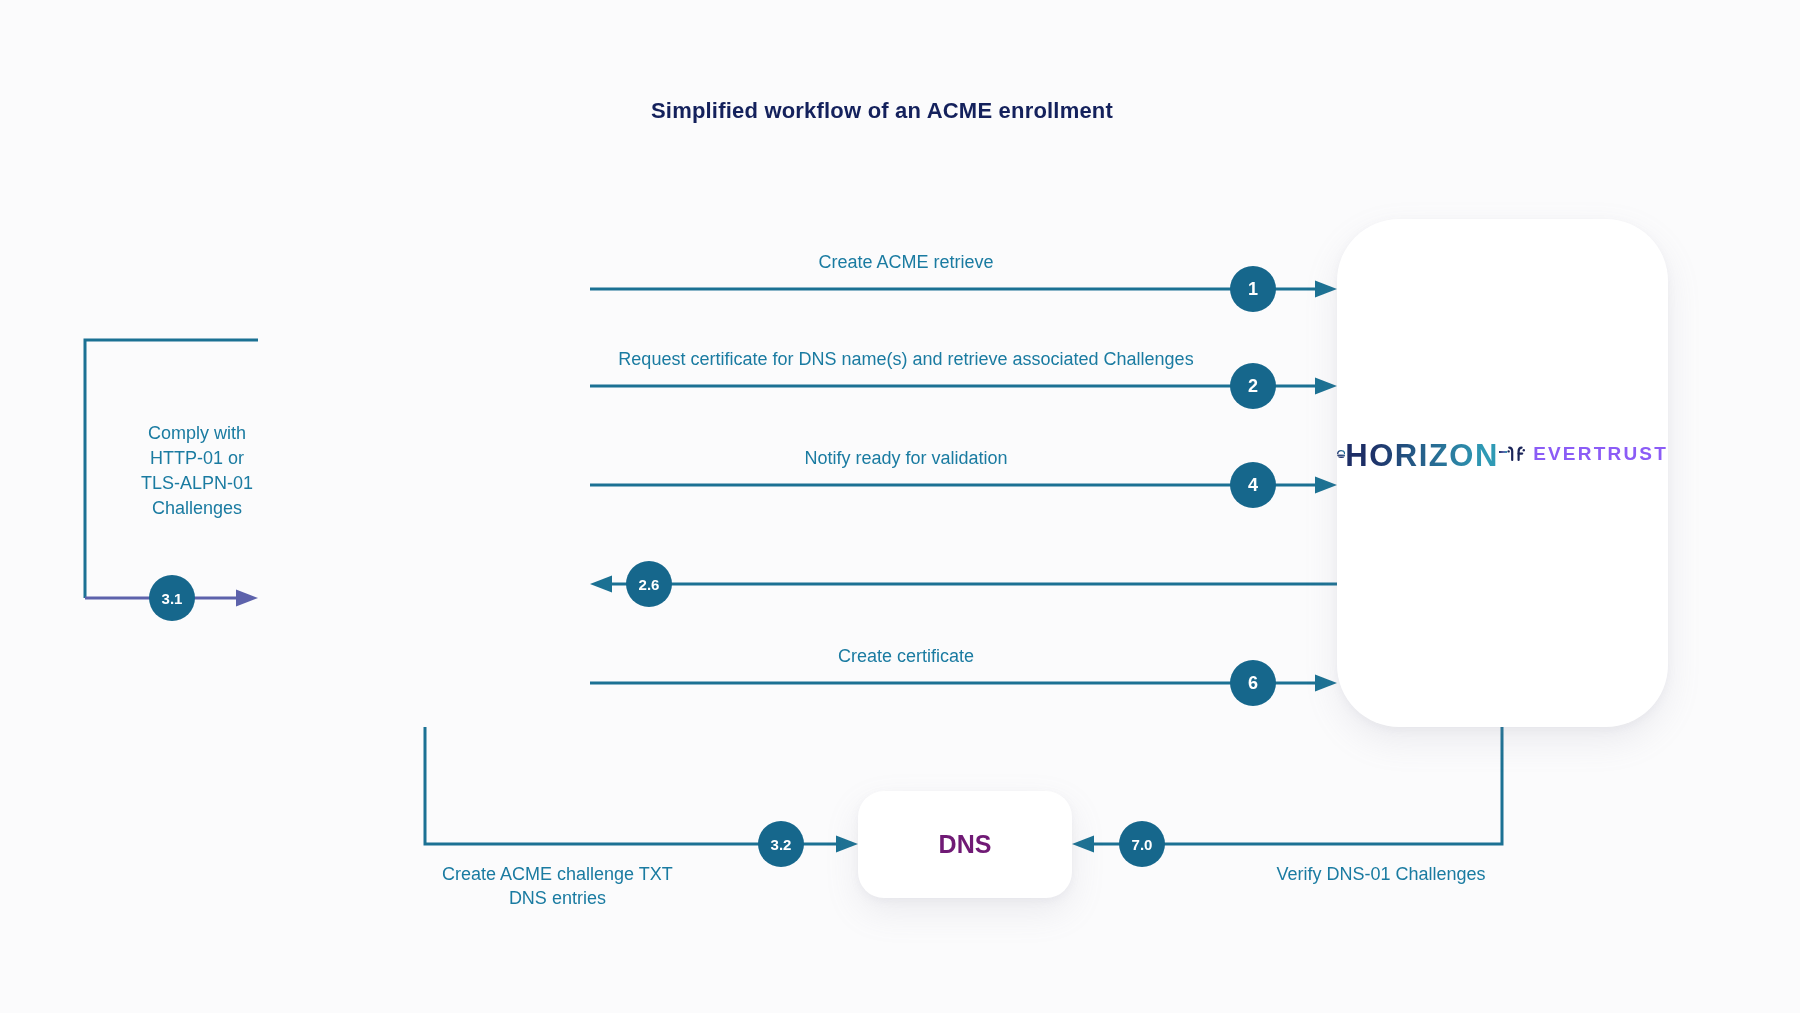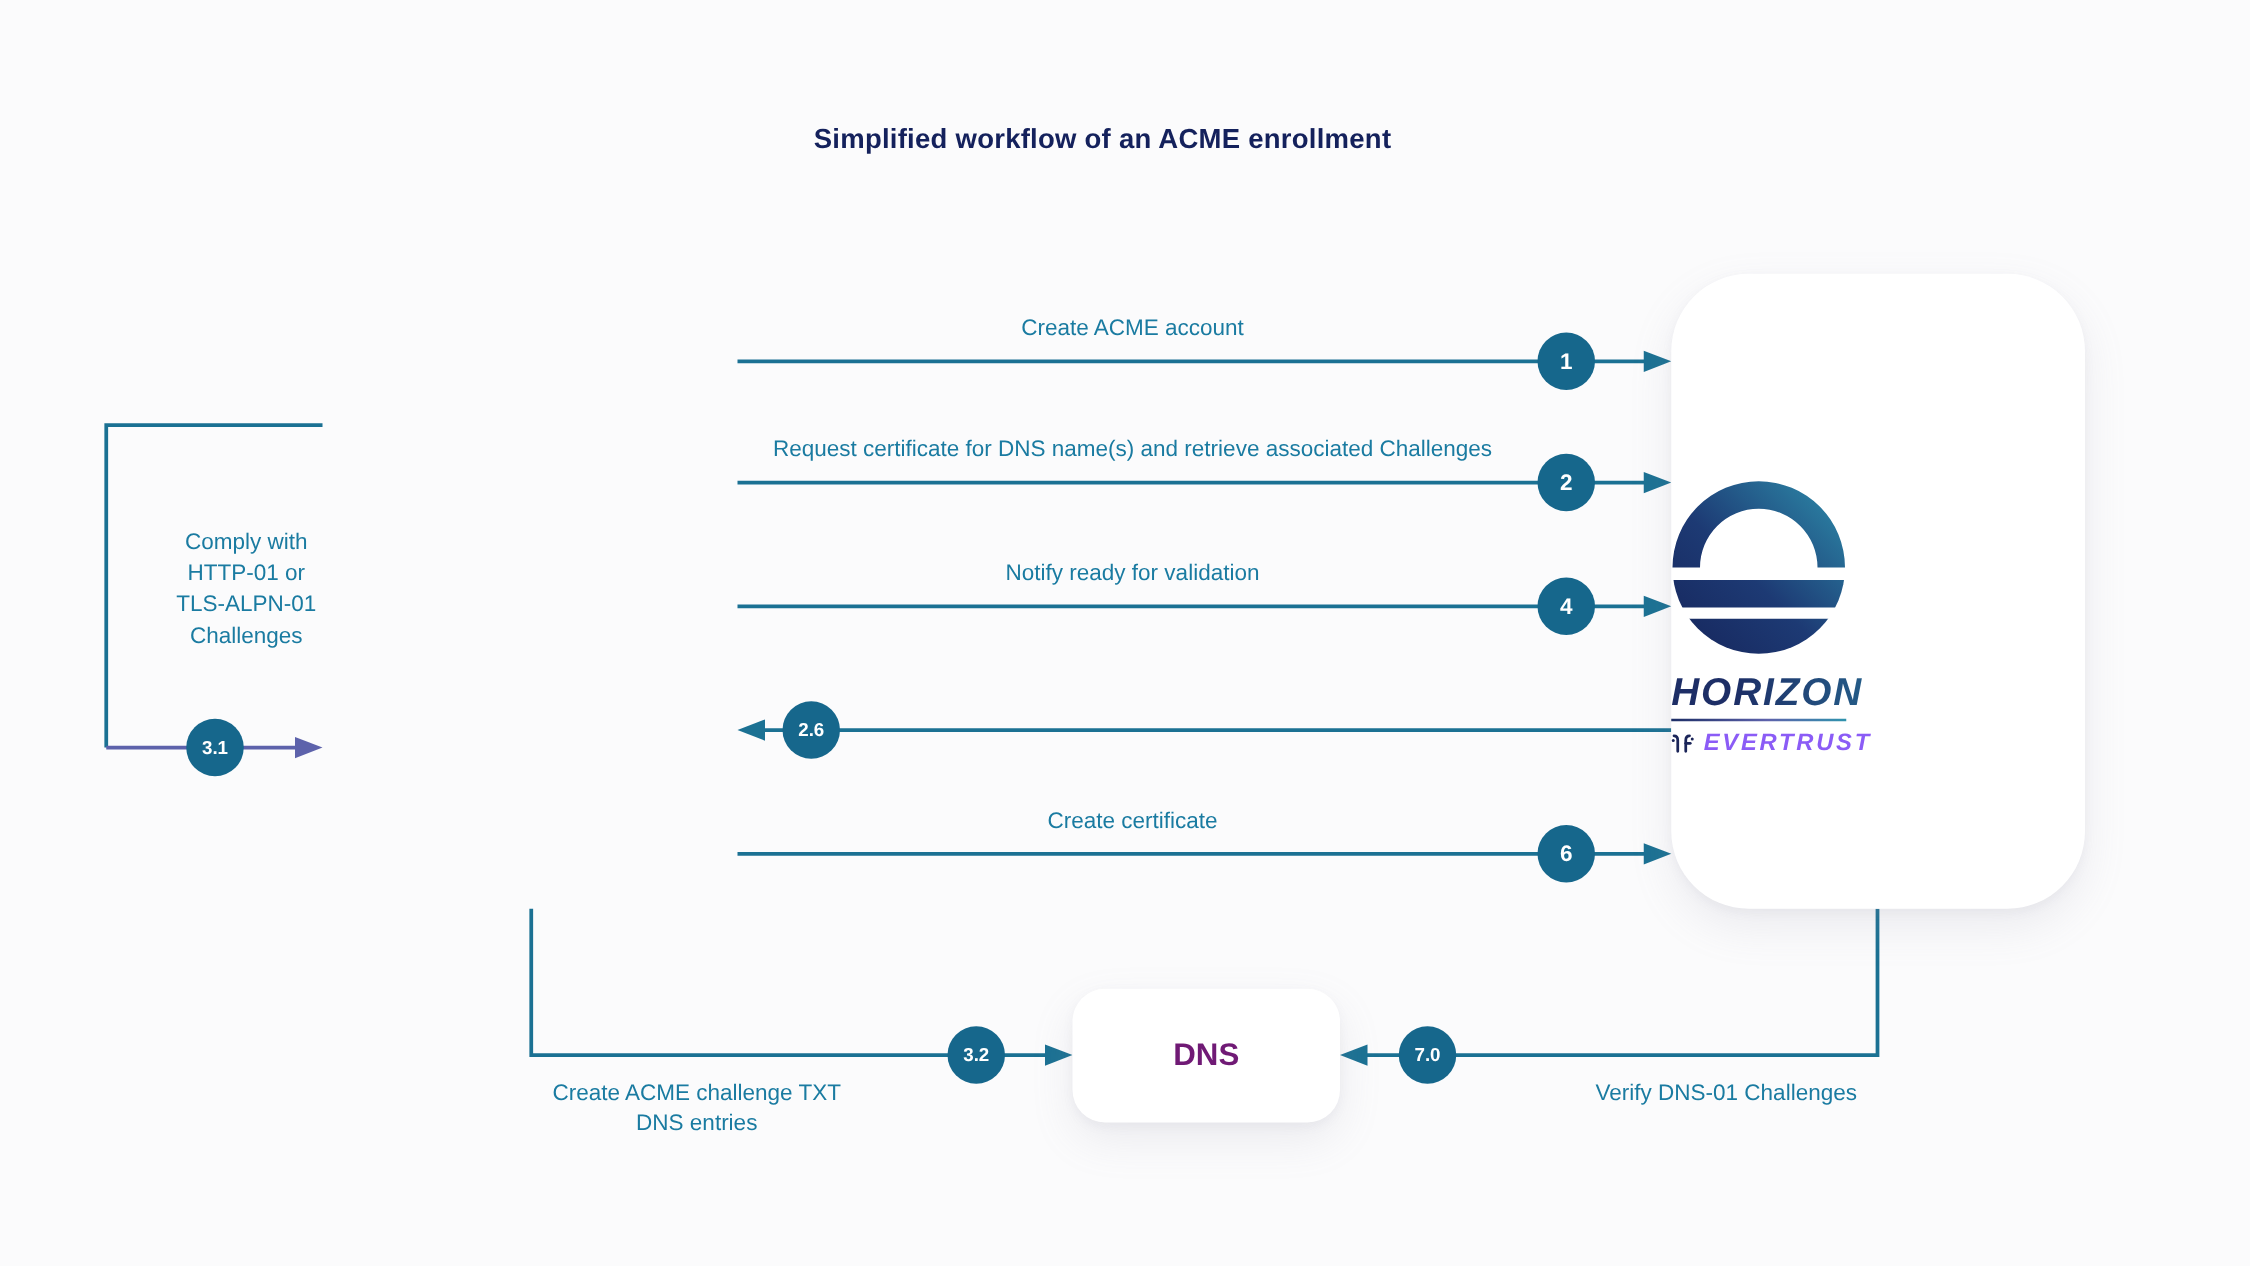--- a/index.html
+++ b/index.html
@@ -50,21 +50,21 @@
     background:#16678c;color:#ffffff;font-weight:700;
     display:flex;align-items:center;justify-content:center;
     transform:translate(-50%,-50%);
     font-size:18px;
   }
   .badge.small{font-size:15px;}
 
   
   .logo-block{
     position:absolute;left:1337px;top:340px;width:331px;
-    display:flex;flex-direction:column;font-style:italic;
+    display:flex;flex-direction:row;align-items:center;
   }
   .logo-mark{width:140px;height:140px;margin-top:8px;}
   .horizon-word{
     margin-top:12px;
     font-size:31px;font-weight:700;letter-spacing:1.5px;
     background:linear-gradient(90deg,#1d2e66 15%,#2f9ab5 90%);
     -webkit-background-clip:text;background-clip:text;color:transparent;
   }
   .horizon-rule{
     width:140px;height:2px;margin-top:3px;
@@ -145,21 +145,21 @@
         <circle cx="16.8" cy="6.2" r="1.2" fill="#1b2559"></circle>
       </svg>
       <span>EVERTRUST</span>
     </div>
   </div>
 
   <div class="node dns">
     <div class="dns-text">DNS</div>
   </div>
 
-  <div class="edge-label center" style="left:906px;top:216px;">Create ACME account</div>
+  <div class="edge-label center" style="left:906px;top:216px;">Create ACME retrieve</div>
   <div class="edge-label center" style="left:906px;top:313px;">Request certificate for DNS name(s) and retrieve associated Challenges</div>
   <div class="edge-label center" style="left:906px;top:412px;">Notify ready for validation</div>
   <div class="edge-label center" style="left:906px;top:610px;">Create certificate</div>
 
   <div class="edge-label multi" style="left:117px;top:385px;width:160px;">
     <div>Comply with</div>
     <div>HTTP-01 or</div>
     <div>TLS-ALPN-01</div>
     <div>Challenges</div>
   </div>

